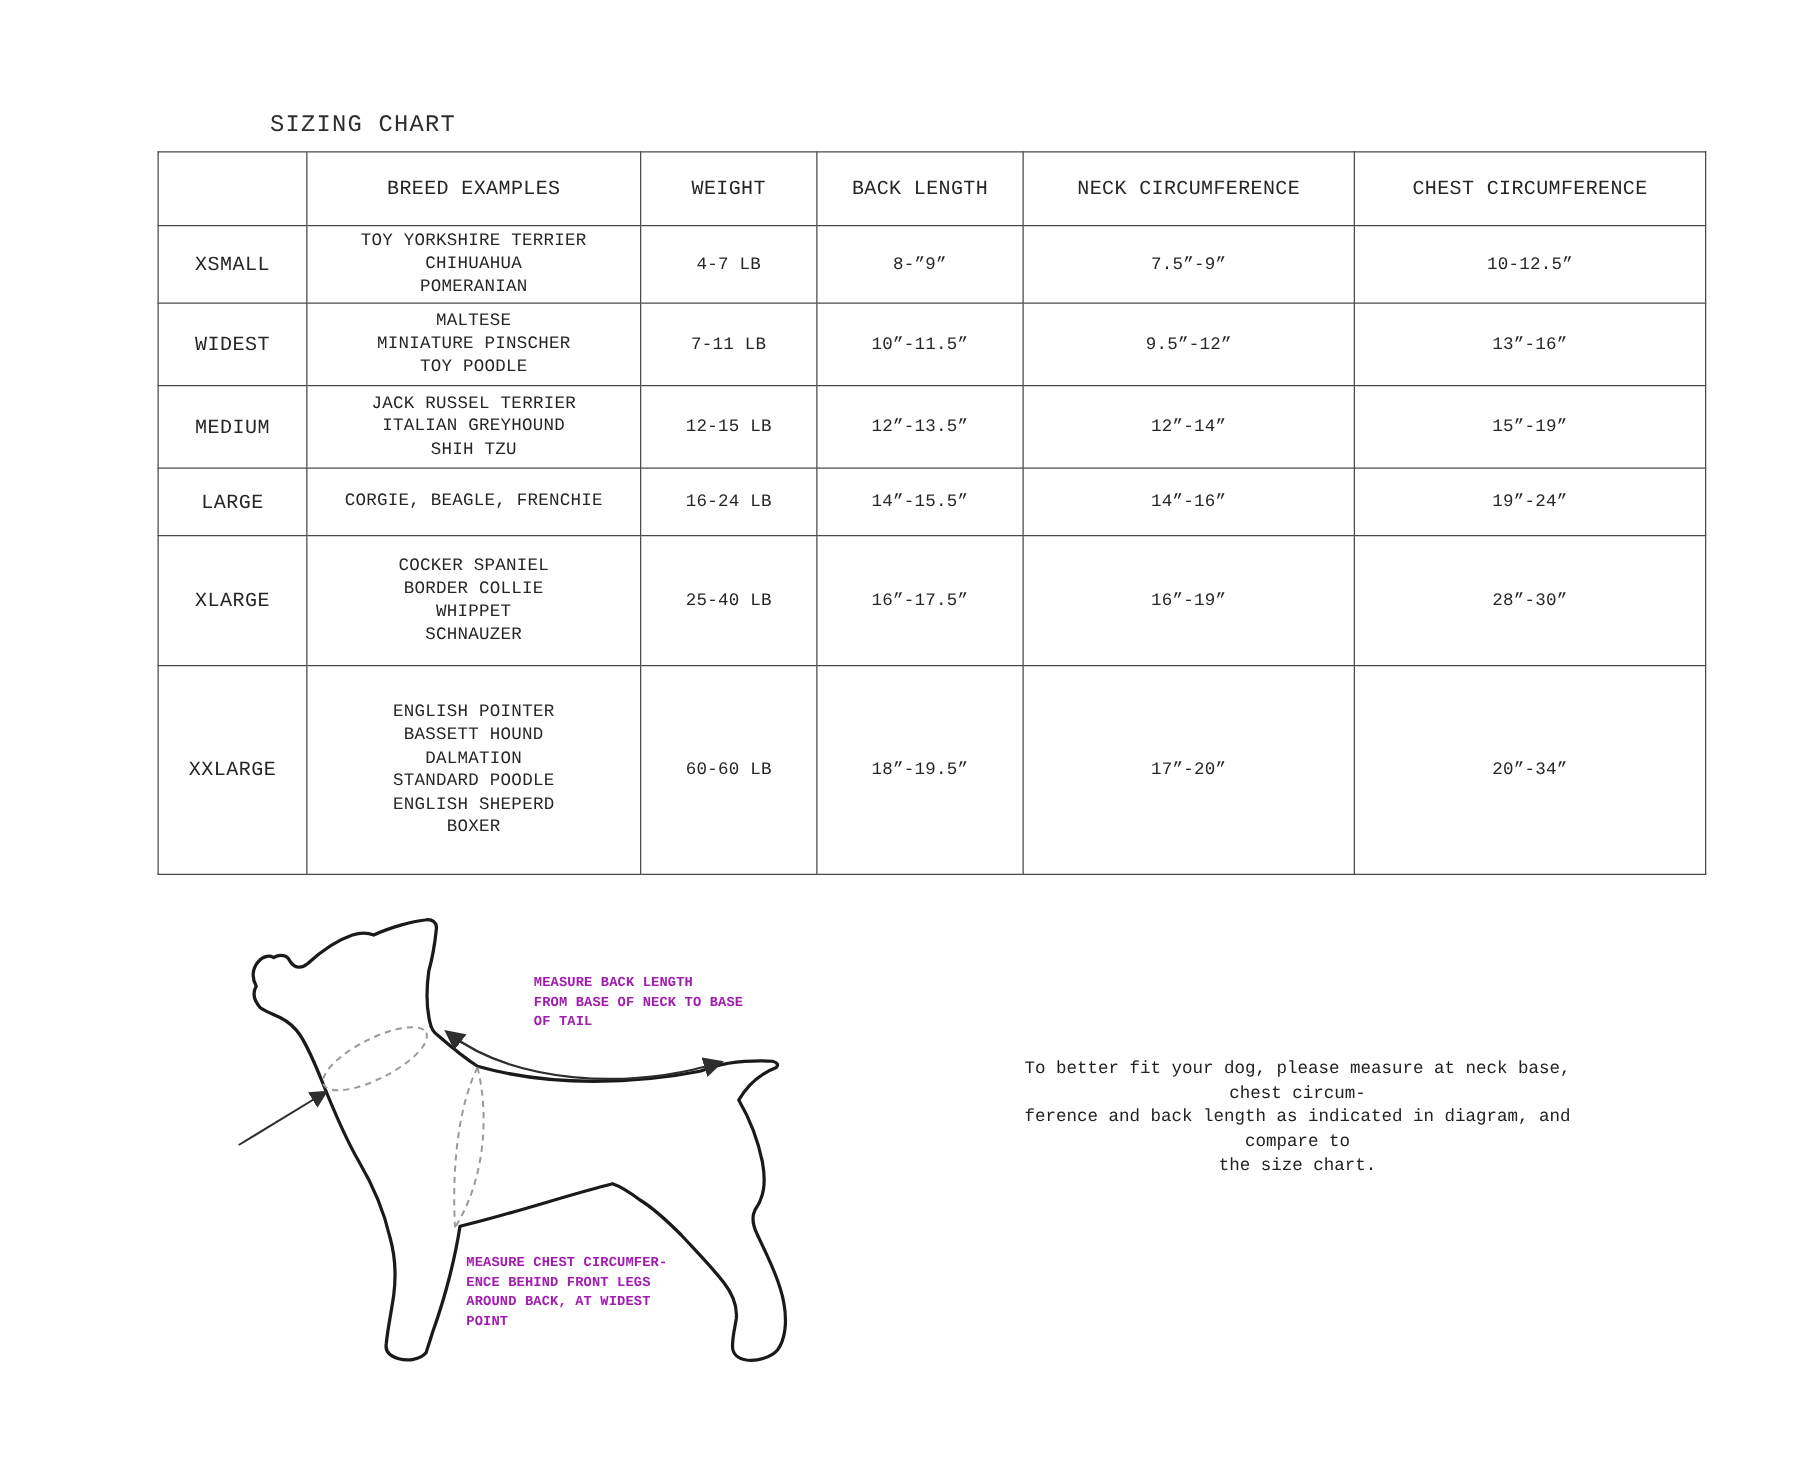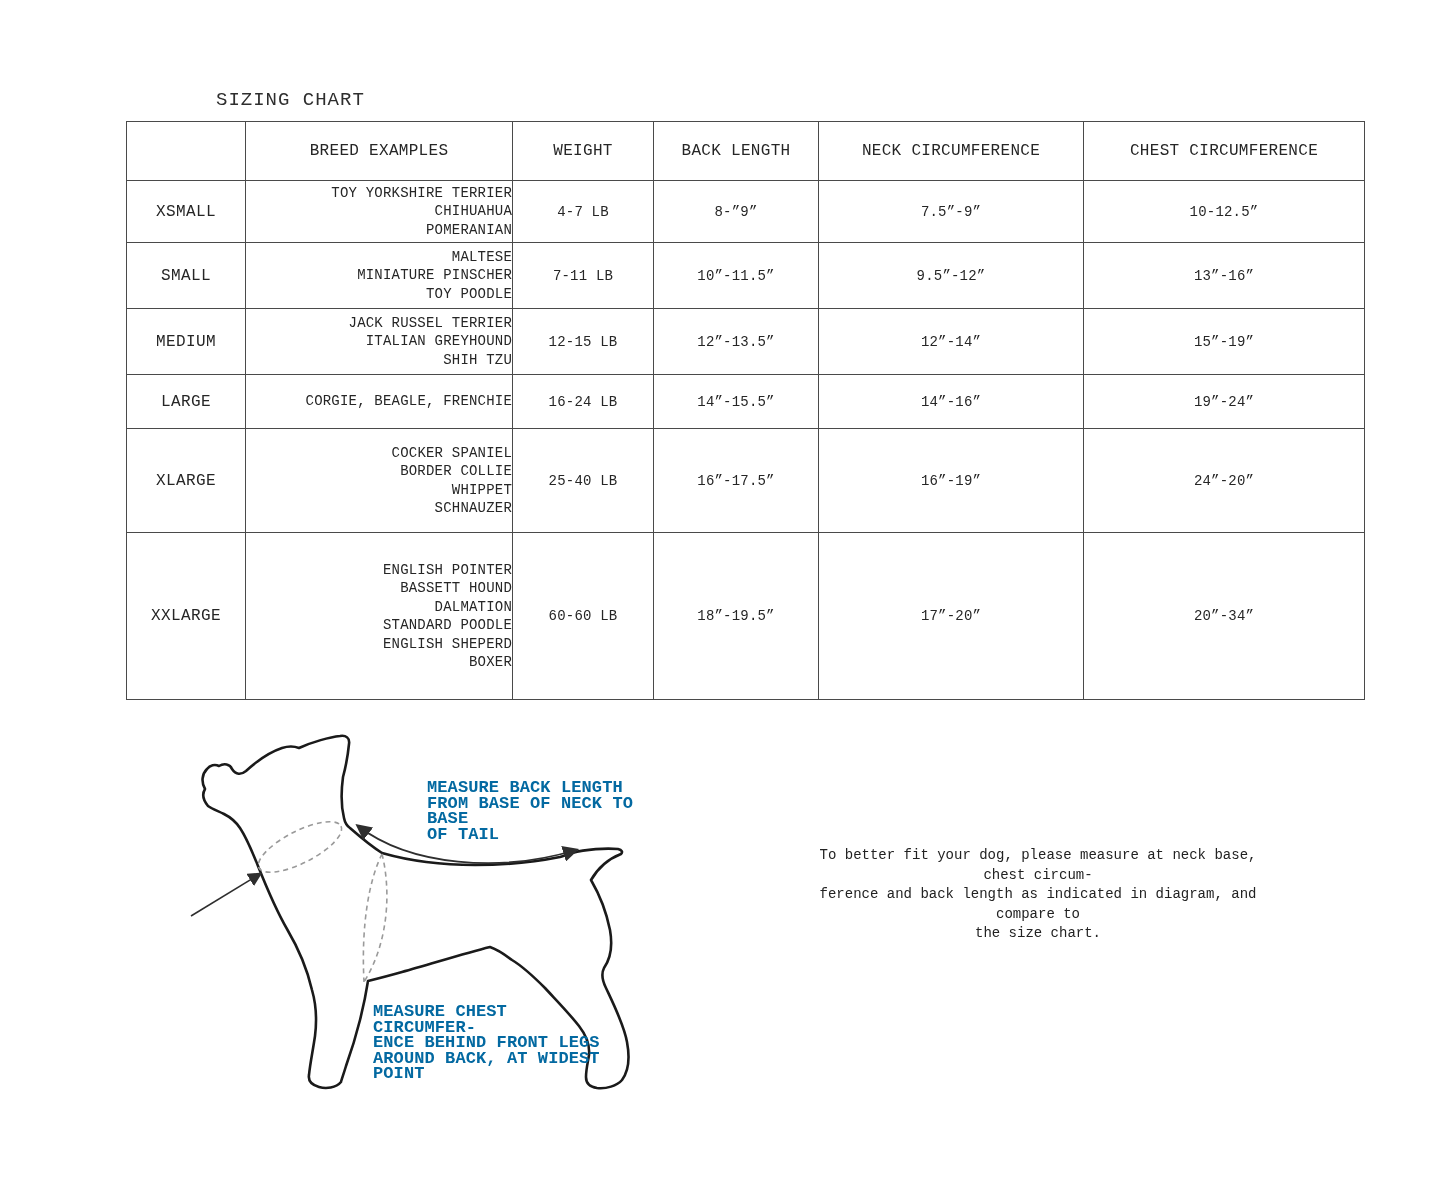--- a/index.html
+++ b/index.html
@@ -22,27 +22,27 @@
   table.sizing thead tr{height:59px;}
   table.sizing tbody tr:nth-child(1){height:62px;}
   table.sizing tbody tr:nth-child(2){height:66px;}
   table.sizing tbody tr:nth-child(3){height:66px;}
   table.sizing tbody tr:nth-child(4){height:54px;}
   table.sizing tbody tr:nth-child(5){height:104px;}
   table.sizing tbody tr:nth-child(6){height:167px;}
   th.hdr{font-size:16px;text-align:center;letter-spacing:.3px;}
   td.size{font-size:16px;text-align:center;letter-spacing:.4px;}
   td.breeds{
-    font-size:14px;line-height:18.5px;text-align:right;padding-left:54px;
+    font-size:14px;line-height:18.5px;text-align:center;padding-left:54px;
     white-space:pre-line;letter-spacing:.2px;
   }
   td.num{font-size:14px;text-align:center;letter-spacing:.2px;}
   .diagram-label{
-    position:absolute;font-size:17px;font-weight:bold;line-height:15.5px;
-    color:#0369a1;white-space:pre-line;letter-spacing:.1px;
+    position:absolute;font-size:11px;font-weight:bold;line-height:15.5px;
+    color:#a21caf;white-space:pre-line;letter-spacing:.1px;
   }
   #label-back{left:427px;top:780px;width:230px;}
   #label-neck{left:103px;top:906px;width:190px;}
   #label-chest{left:373px;top:1004px;width:240px;}
   .notes{
     position:absolute;left:810px;top:846px;width:456px;text-align:center;
     font-size:14px;line-height:19.5px;color:#222;
   }
   .notes p{margin:0 0 20px 0;white-space:pre-line;}
   .dog-svg{position:absolute;left:90px;top:720px;}
@@ -78,21 +78,21 @@
         <td class="size">XSMALL</td>
         <td class="breeds">TOY YORKSHIRE TERRIER
 CHIHUAHUA
 POMERANIAN</td>
         <td class="num">4-7 LB</td>
         <td class="num">8-”9”</td>
         <td class="num">7.5”-9”</td>
         <td class="num">10-12.5”</td>
       </tr>
       <tr>
-        <td class="size">SMALL</td>
+        <td class="size">WIDEST</td>
         <td class="breeds">MALTESE
 MINIATURE PINSCHER
 TOY POODLE</td>
         <td class="num">7-11 LB</td>
         <td class="num">10”-11.5”</td>
         <td class="num">9.5”-12”</td>
         <td class="num">13”-16”</td>
       </tr>
       <tr>
         <td class="size">MEDIUM</td>
@@ -114,21 +114,21 @@
       </tr>
       <tr>
         <td class="size">XLARGE</td>
         <td class="breeds">COCKER SPANIEL
 BORDER COLLIE
 WHIPPET
 SCHNAUZER</td>
         <td class="num">25-40 LB</td>
         <td class="num">16”-17.5”</td>
         <td class="num">16”-19”</td>
-        <td class="num">24”-20”</td>
+        <td class="num">28”-30”</td>
       </tr>
       <tr>
         <td class="size">XXLARGE</td>
         <td class="breeds">ENGLISH POINTER
 BASSETT HOUND
 DALMATION
 STANDARD POODLE
 ENGLISH SHEPERD
 BOXER</td>
         <td class="num">60-60 LB</td>

